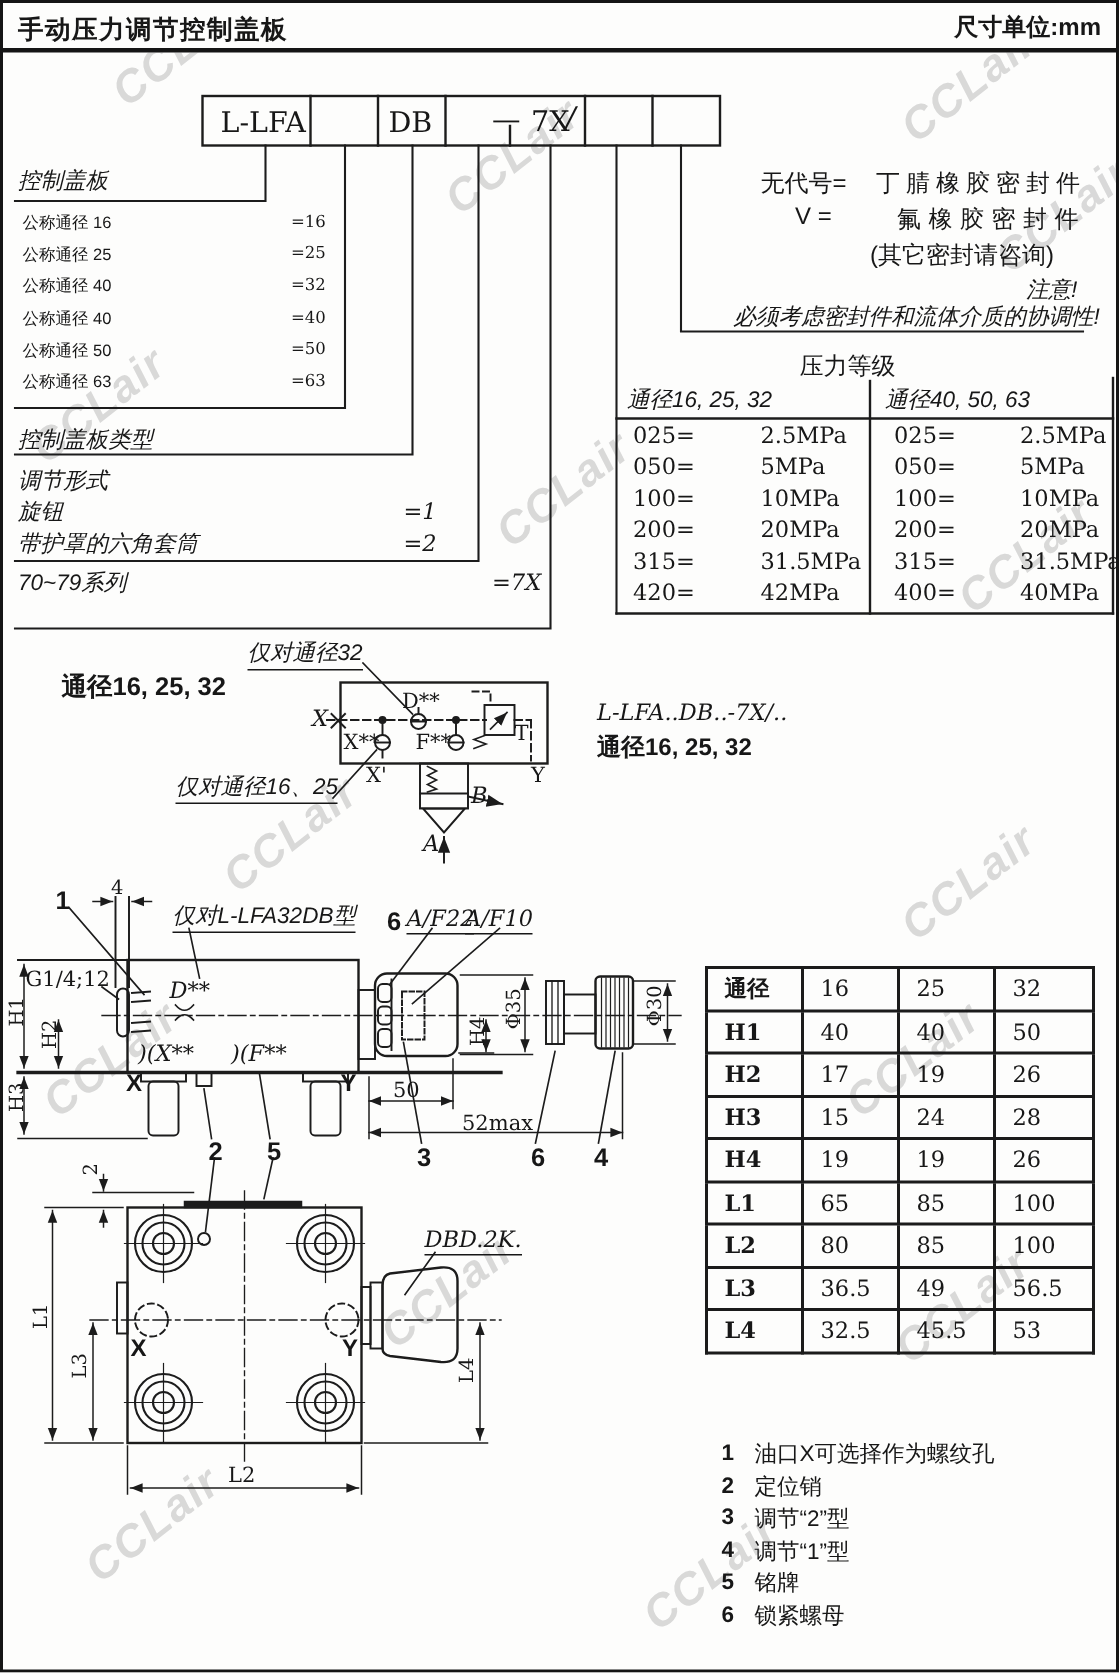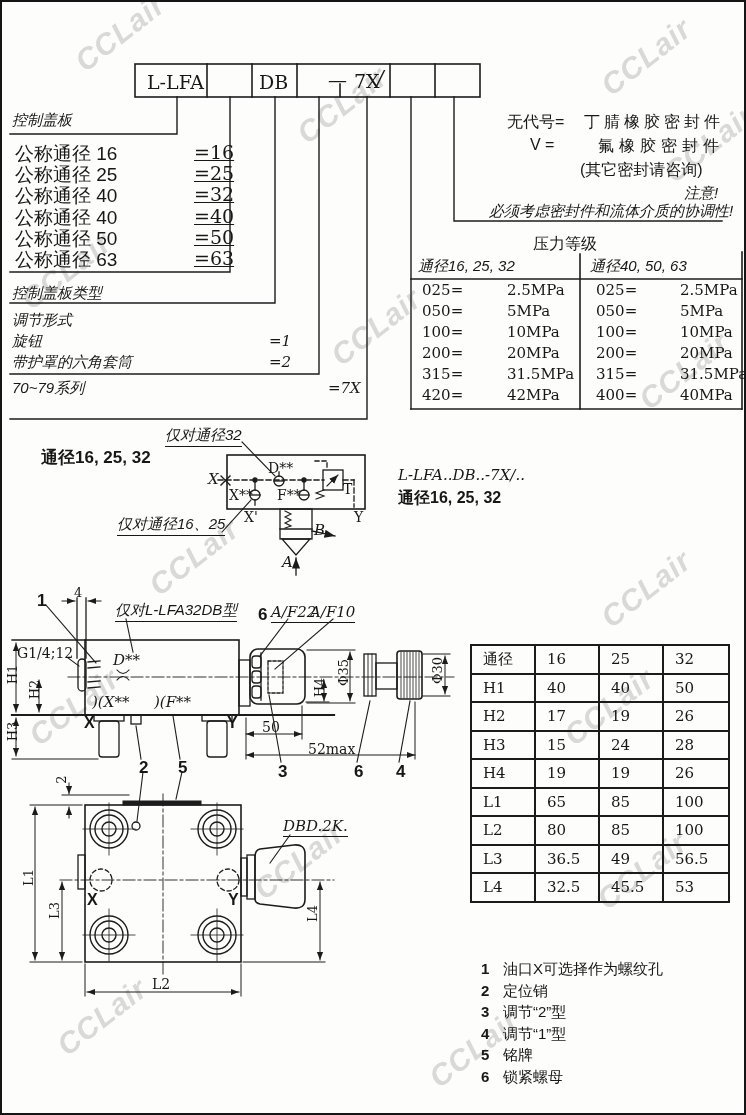--- a/index.html
+++ b/index.html
@@ -17,32 +17,32 @@
   .rot{position:absolute;width:44px;text-align:center;transform:rotate(-90deg);
        font-size:13px;z-index:2;font-family:"DejaVu Serif","Liberation Serif",serif;}
   .ls4{letter-spacing:4px;} .ls5{letter-spacing:5px;}
   svg.art{position:absolute;left:0;top:0;z-index:1;}
   .wm{position:absolute;z-index:0;font-size:30px;font-weight:bold;font-style:italic;
       color:#bcbcbc;opacity:.55;transform:rotate(-38deg);letter-spacing:1px;pointer-events:none;}
   
   .boxtxt{font-size:19px;font-family:"DejaVu Serif","Liberation Serif",serif;}
   
   .bores{position:absolute;left:13px;top:139px;width:240px;z-index:2;}
-  .bores .row{position:relative;height:21.2px;font-size:19px;}
-  .bores .row .val{position:absolute;left:179px;top:0;font-family:"DejaVu Serif","Liberation Serif",serif;text-decoration:underline;}
+  .bores .row{position:relative;height:21.2px;font-size:11px;}
+  .bores .row .val{position:absolute;left:179px;top:0;font-family:"DejaVu Serif","Liberation Serif",serif;}
   
   .prows{position:absolute;left:412px;top:278px;width:330px;z-index:2;}
   .prows .row{position:relative;height:21px;font-size:15px;font-family:"DejaVu Serif","Liberation Serif",serif;}
   .prows .row span{position:absolute;top:1px;}
   .prows .c1{left:8px;} .prows .v1{left:93px;} .prows .c2{left:182px;} .prows .v2{left:266px;}
   
   table.dims{position:absolute;left:468px;top:642px;z-index:2;border-collapse:collapse;
              font-family:"DejaVu Serif","Liberation Serif",serif;font-size:15px;}
   table.dims td{border:2px solid #1b1b1b;height:26.5px;padding:0 0 0 11px;box-sizing:content-box;}
-  table.dims td.h{width:51px;} table.dims td.c{width:51px;} table.dims td.cl{width:53px;border-radius:12px;}
+  table.dims td.h{width:51px;font-weight:bold;} table.dims td.c{width:51px;} table.dims td.cl{width:53px;border-radius:12px;}
   
   .notes{position:absolute;left:479px;top:958px;z-index:2;}
   .notes .nrow{display:flex;height:21.5px;font-size:15px;align-items:flex-start;}
   .notes .num{font-weight:bold;width:22px;}
 </style>
 </head>
 <body>
 
 <div class="page">
 
@@ -55,20 +55,24 @@
   <span class="wm" style="left:630px;top:352px">CCLair</span>
   <span class="wm" style="left:140px;top:538px">CCLair</span>
   <span class="wm" style="left:592px;top:570px">CCLair</span>
   <span class="wm" style="left:20px;top:688px">CCLair</span>
   <span class="wm" style="left:555px;top:688px">CCLair</span>
   <span class="wm" style="left:245px;top:842px">CCLair</span>
   <span class="wm" style="left:588px;top:852px">CCLair</span>
   <span class="wm" style="left:48px;top:998px">CCLair</span>
   <span class="wm" style="left:420px;top:1030px">CCLair</span>
 
+  <div class="hdr">
+    <span class="ttl">手动压力调节控制盖板</span>
+    <span class="unit">尺寸单位:mm</span>
+  </div>
 
   <svg class="art" width="746" height="1115" viewBox="0 0 746 1115" stroke="#1c1c1c" fill="none" stroke-width="1.3" stroke-linecap="square">
     <defs>
       <marker id="arr" viewBox="0 0 10 10" refX="9" refY="5" markerWidth="9" markerHeight="9" orient="auto-start-reverse">
         <path d="M0,1.5 L9,5 L0,8.5 Z" fill="#1c1c1c" stroke="none"></path>
       </marker>
     </defs>
 
     <g stroke-width="1.6">
       <rect x="133" y="62" width="345" height="33"></rect>

